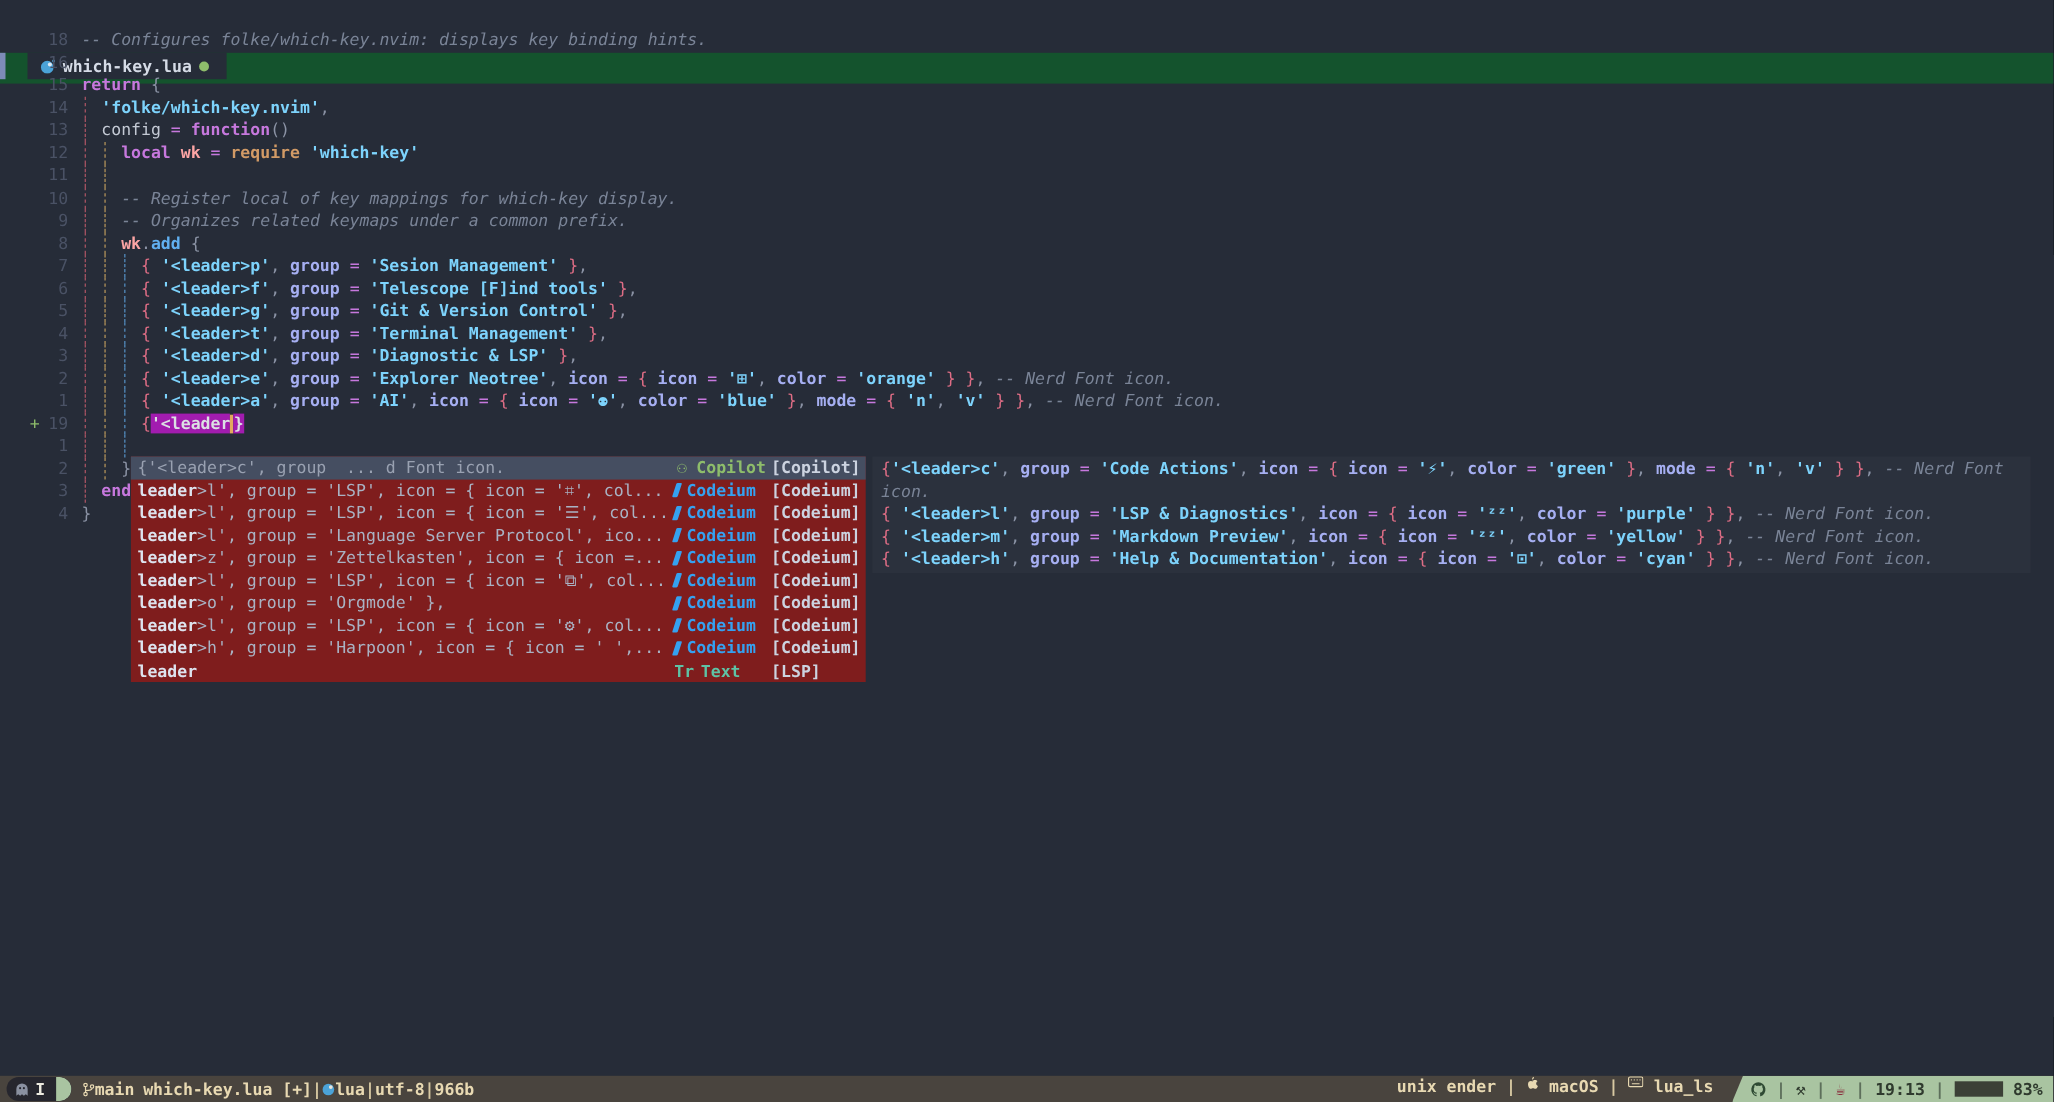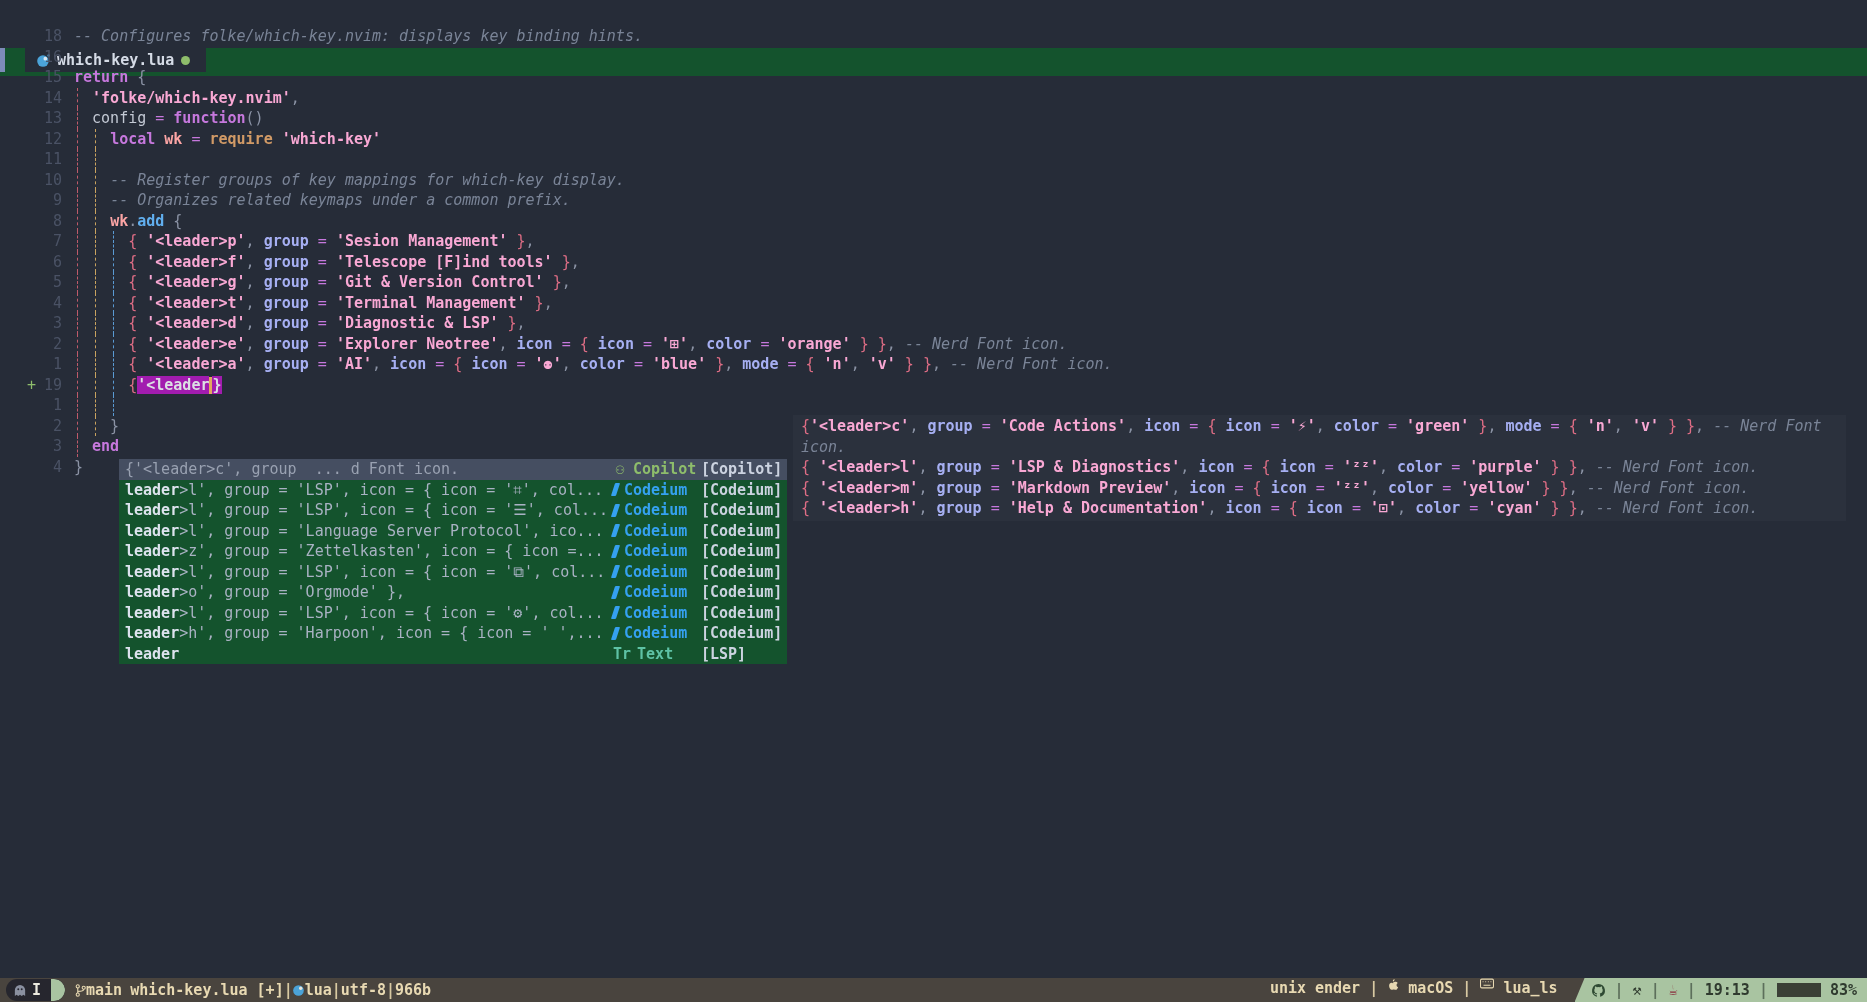--- a/index.html
+++ b/index.html
@@ -19,33 +19,33 @@
        color:#4a5265;position:relative;flex:none;}
   .gut .sign{position:absolute;left:3px;color:#8ebd6b;}
   .code{position:relative;flex:1;white-space:pre;}
   .guide{position:absolute;top:0;bottom:0;border-left:1px dashed;}
   .g0{left:3px;border-color:#bf5a6a;}
   .g1{left:21px;border-color:#c9a35f;}
   .g2{left:39px;border-color:#5a9bd4;}
   
   .cm{color:#7a8497;font-style:italic;}
   .kw{color:#c678dd;font-weight:bold;}
-  .str{color:#f9a8d4;font-weight:bold;}
+  .str{color:#7dd3fc;font-weight:bold;}
   .op{color:#c678dd;}
   .prop{color:#a6aff2;font-weight:bold;}
   .fn{color:#61afef;font-weight:bold;}
   .bold{color:#fca5a5;font-weight:bold;}
   .orange{color:#d19a66;font-weight:bold;}
   .punct{color:#8b93a5;}
   .plain{color:#c3c9d4;}
   .pink{color:#de6d85;}
   .csel{background:#a21caf;color:#dcdfe4;font-weight:bold;}
   .cursor{display:inline-block;width:3px;height:17px;background:#e2a85f;vertical-align:middle;}
   
-  .popup{position:absolute;left:119px;top:415px;width:668px;background:#14532d;margin-top:44px;}
+  .popup{position:absolute;left:119px;top:415px;width:668px;background:#7f1d1d;}
   .prow{display:flex;align-items:center;height:20.5px;padding-left:6px;color:#a9b2c3;white-space:pre;}
   .prow.sel{background:#454e61;color:#99a1b1;}
   .abbr{width:488px;overflow:hidden;white-space:pre;flex:none;}
   .abbr .match{color:#dde3ee;font-weight:bold;}
   .kind{width:88px;flex:none;display:flex;align-items:center;gap:6px;font-weight:bold;}
   .menu{width:80px;flex:none;color:#ccd3e0;font-weight:bold;}
   .src-copilot{color:#8ebd6b;}
   .src-codeium{color:#35a1f0;}
   .src-text{color:#5ec2a5;}
   .slash{display:inline-block;width:5px;height:13px;background:#35a1f0;transform:skewX(-18deg);border-radius:1px;}
@@ -93,21 +93,21 @@
   </div>
 
   <div class="editor" id="editor">
       <div class="line"><span class="gut">18</span><span class="code"><span class="cm">-- Configures folke/which-key.nvim: displays key binding hints.</span></span></div>
       <div class="line"><span class="gut">16</span><span class="code"></span></div>
       <div class="line"><span class="gut">15</span><span class="code"><span class="kw">return</span><span class="punct"> {</span></span></div>
       <div class="line"><span class="gut">14</span><span class="code"><span class="guide g0"></span><span class="punct">  </span><span class="str">'folke/which-key.nvim'</span><span class="punct">,</span></span></div>
       <div class="line"><span class="gut">13</span><span class="code"><span class="guide g0"></span><span class="punct">  </span><span class="plain">config </span><span class="op">= </span><span class="kw">function</span><span class="punct">()</span></span></div>
       <div class="line"><span class="gut">12</span><span class="code"><span class="guide g0"></span><span class="guide g1"></span><span class="punct">    </span><span class="kw">local </span><span class="bold">wk </span><span class="op">= </span><span class="orange">require </span><span class="str">'which-key'</span></span></div>
       <div class="line"><span class="gut">11</span><span class="code"><span class="guide g0"></span><span class="guide g1"></span></span></div>
-      <div class="line"><span class="gut">10</span><span class="code"><span class="guide g0"></span><span class="guide g1"></span><span class="punct">    </span><span class="cm">-- Register groups of key mappings for which-key display.</span></span></div>
+      <div class="line"><span class="gut">10</span><span class="code"><span class="guide g0"></span><span class="guide g1"></span><span class="punct">    </span><span class="cm">-- Register local of key mappings for which-key display.</span></span></div>
       <div class="line"><span class="gut">9</span><span class="code"><span class="guide g0"></span><span class="guide g1"></span><span class="punct">    </span><span class="cm">-- Organizes related keymaps under a common prefix.</span></span></div>
       <div class="line"><span class="gut">8</span><span class="code"><span class="guide g0"></span><span class="guide g1"></span><span class="punct">    </span><span class="bold">wk</span><span class="punct">.</span><span class="fn">add</span><span class="punct"> {</span></span></div>
       <div class="line"><span class="gut">7</span><span class="code"><span class="guide g0"></span><span class="guide g1"></span><span class="guide g2"></span><span class="punct">      </span><span class="pink">{ </span><span class="str">'&lt;leader&gt;p'</span><span class="punct">, </span><span class="prop">group </span><span class="op">= </span><span class="str">'Sesion Management'</span><span class="pink"> }</span><span class="punct">,</span></span></div>
       <div class="line"><span class="gut">6</span><span class="code"><span class="guide g0"></span><span class="guide g1"></span><span class="guide g2"></span><span class="punct">      </span><span class="pink">{ </span><span class="str">'&lt;leader&gt;f'</span><span class="punct">, </span><span class="prop">group </span><span class="op">= </span><span class="str">'Telescope [F]ind tools'</span><span class="pink"> }</span><span class="punct">,</span></span></div>
       <div class="line"><span class="gut">5</span><span class="code"><span class="guide g0"></span><span class="guide g1"></span><span class="guide g2"></span><span class="punct">      </span><span class="pink">{ </span><span class="str">'&lt;leader&gt;g'</span><span class="punct">, </span><span class="prop">group </span><span class="op">= </span><span class="str">'Git &amp; Version Control'</span><span class="pink"> }</span><span class="punct">,</span></span></div>
       <div class="line"><span class="gut">4</span><span class="code"><span class="guide g0"></span><span class="guide g1"></span><span class="guide g2"></span><span class="punct">      </span><span class="pink">{ </span><span class="str">'&lt;leader&gt;t'</span><span class="punct">, </span><span class="prop">group </span><span class="op">= </span><span class="str">'Terminal Management'</span><span class="pink"> }</span><span class="punct">,</span></span></div>
       <div class="line"><span class="gut">3</span><span class="code"><span class="guide g0"></span><span class="guide g1"></span><span class="guide g2"></span><span class="punct">      </span><span class="pink">{ </span><span class="str">'&lt;leader&gt;d'</span><span class="punct">, </span><span class="prop">group </span><span class="op">= </span><span class="str">'Diagnostic &amp; LSP'</span><span class="pink"> }</span><span class="punct">,</span></span></div>
       <div class="line"><span class="gut">2</span><span class="code"><span class="guide g0"></span><span class="guide g1"></span><span class="guide g2"></span><span class="punct">      </span><span class="pink">{ </span><span class="str">'&lt;leader&gt;e'</span><span class="punct">, </span><span class="prop">group </span><span class="op">= </span><span class="str">'Explorer Neotree'</span><span class="punct">, </span><span class="prop">icon </span><span class="op">= </span><span class="pink">{ </span><span class="prop">icon </span><span class="op">= </span><span class="str">'⊞'</span><span class="punct">, </span><span class="prop">color </span><span class="op">= </span><span class="str">'orange'</span><span class="pink"> } }</span><span class="punct">, </span><span class="cm">-- Nerd Font icon.</span></span></div>
       <div class="line"><span class="gut">1</span><span class="code"><span class="guide g0"></span><span class="guide g1"></span><span class="guide g2"></span><span class="punct">      </span><span class="pink">{ </span><span class="str">'&lt;leader&gt;a'</span><span class="punct">, </span><span class="prop">group </span><span class="op">= </span><span class="str">'AI'</span><span class="punct">, </span><span class="prop">icon </span><span class="op">= </span><span class="pink">{ </span><span class="prop">icon </span><span class="op">= </span><span class="str">'⚉'</span><span class="punct">, </span><span class="prop">color </span><span class="op">= </span><span class="str">'blue'</span><span class="pink"> }</span><span class="punct">, </span><span class="prop">mode </span><span class="op">= </span><span class="pink">{ </span><span class="str">'n'</span><span class="punct">, </span><span class="str">'v'</span><span class="pink"> } }</span><span class="punct">, </span><span class="cm">-- Nerd Font icon.</span></span></div>
       <div class="line"><span class="gut">19<span class="sign">+</span></span><span class="code"><span class="guide g0"></span><span class="guide g1"></span><span class="guide g2"></span><span class="punct">      </span><span class="pink">{</span><span class="csel">'&lt;leader</span><span class="cursor"></span><span class="csel">}</span></span></div>

